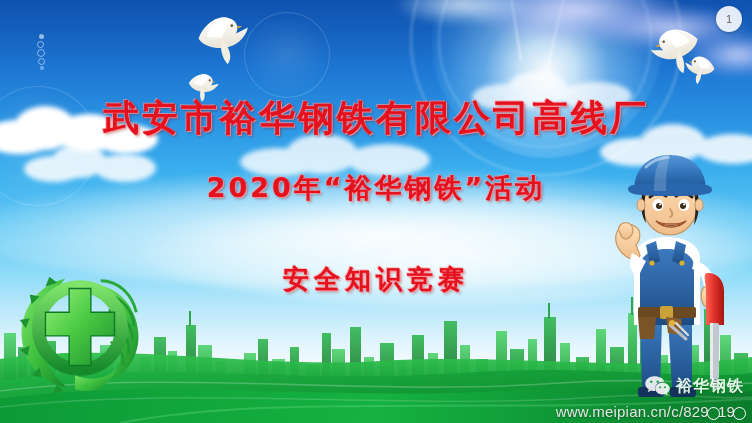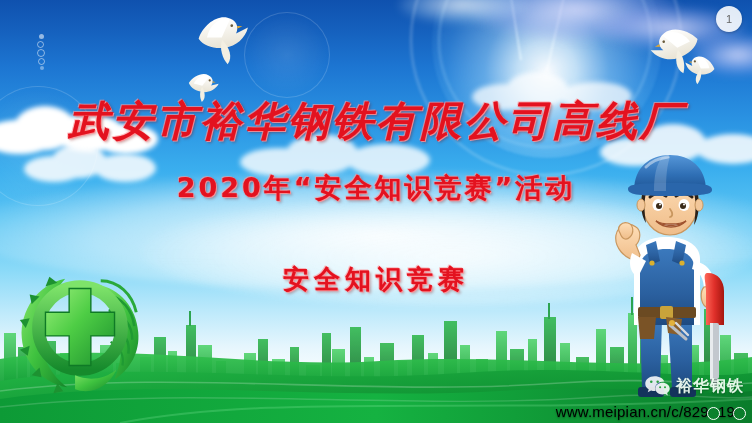--- a/index.html
+++ b/index.html
@@ -103,21 +103,21 @@
     font-weight:bold;
     color:#e3121f;
     letter-spacing:2px;
     white-space:nowrap;
     text-shadow:
        0 0 1px #ff5b62,
        1px 1px 0 rgba(255,150,155,.85),
       -1px -1px 0 rgba(255,160,165,.6),
        2px 2px 3px rgba(120,0,0,.35);
   }
-  #title-main{ top:94px; font-size:41px; letter-spacing:3px;font-style:italic; }
+  #title-main{ top:94px; font-size:36px; letter-spacing:3px; }
   #title-sub{  top:170px; font-size:27px; letter-spacing:3px; }
   #title-third{ top:262px; font-size:26px; letter-spacing:5px; }
 
   
   .page-badge{
     position:absolute; right:10px; top:6px;
     width:26px; height:26px; border-radius:50%;
     background:rgba(255,255,255,.88);
     box-shadow:0 1px 3px rgba(0,0,0,.25);
     display:flex; align-items:center; justify-content:center;
@@ -137,21 +137,21 @@
     color:#f2fff4;
     text-shadow:0 1px 2px rgba(0,60,20,.6);
     letter-spacing:1px;
   }
   .wechat-ico{ width:27px; height:22px; display:block; }
 
   .wm-url{
     position:absolute; right:8px; bottom:3px;
     font-family:"Liberation Sans", sans-serif;
     font-size:15px;
-    color:#000000;
+    color:#e5e5e5;
     letter-spacing:.2px;
     text-shadow:0 1px 2px rgba(0,60,20,.65);
     display:flex; align-items:center;
   }
   .wm-url .mask{
     display:inline-block; width:13px; height:13px; margin:0 -2px;
     border:1.4px solid #ffffff; border-radius:50%;
     position:relative; top:2px;
   }
 
@@ -486,21 +486,21 @@
     <g>
       <path d="M114,124 C124,124 130,132 130,142 L130,176 L112,176 L112,142 C112,132 108,124 114,124 Z" fill="url(#redg)"></path>
       <rect x="116" y="174" width="9" height="56" rx="2" fill="#c3c8ce"></rect>
       <rect x="116" y="174" width="3" height="56" fill="#e8ebee"></rect>
       <path d="M116,230 L125,230 L122,240 L119,240 Z" fill="#9aa0a7"></path>
     </g>
   </svg>
 
   <div class="titles">
     <div class="ttl" id="title-main">武安市裕华钢铁有限公司高线厂</div>
-    <div class="ttl" id="title-sub">2020年“安全知识竞赛”活动</div>
+    <div class="ttl" id="title-sub">2020年“裕华钢铁”活动</div>
     <div class="ttl" id="title-third">安全知识竞赛</div>
   </div>
 
   <div class="page-badge">
     <span>1</span>
   </div>
 
   <div class="wm-account">
     <svg class="wechat-ico" viewBox="0 0 32 26">
       <path d="M12.5,1.5 C6.2,1.5 1.5,5.5 1.5,10.2 C1.5,12.9 3.1,15.3 5.6,16.9 L4.4,20.4 L8.4,18.4 C9.7,18.8 11.1,19 12.5,19 C12.9,19 13.3,19 13.7,18.9 C13.3,18 13.1,17.1 13.1,16.1 C13.1,11.4 17.7,7.7 23.4,7.7 C23.6,7.7 23.8,7.7 24,7.7 C23.1,4.2 18.3,1.5 12.5,1.5 Z" fill="#ffffff" opacity=".93"></path>

